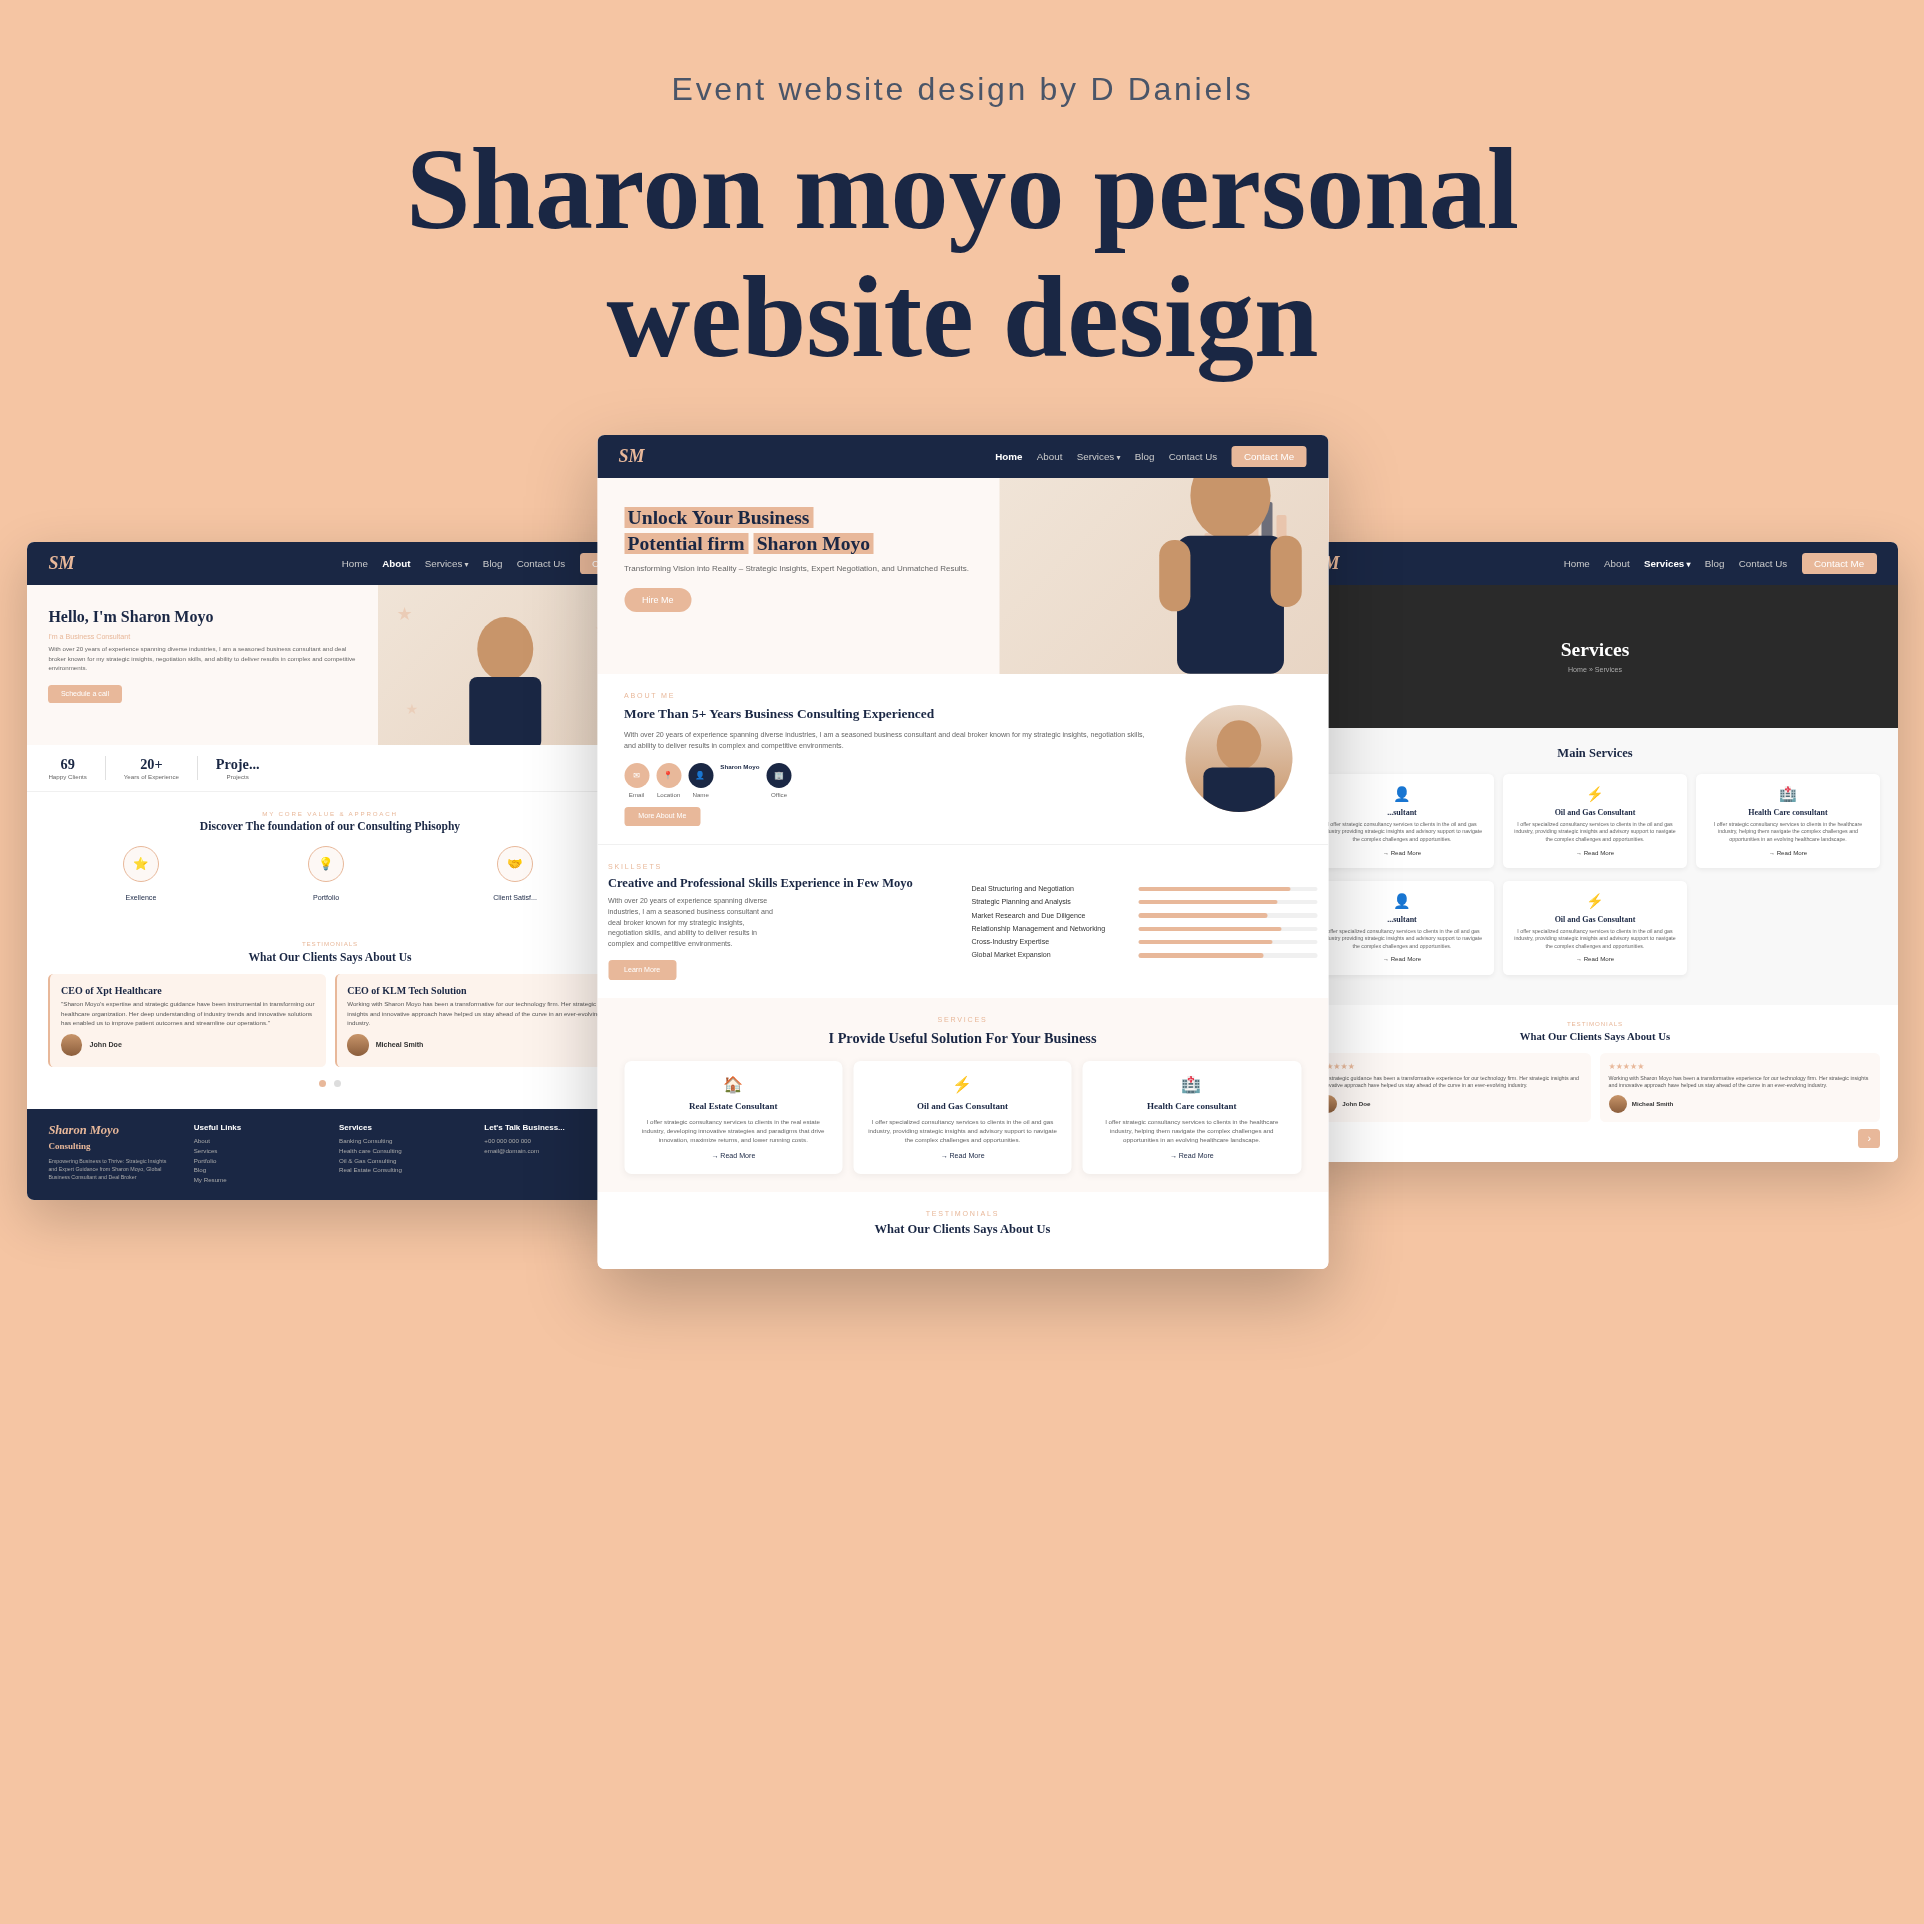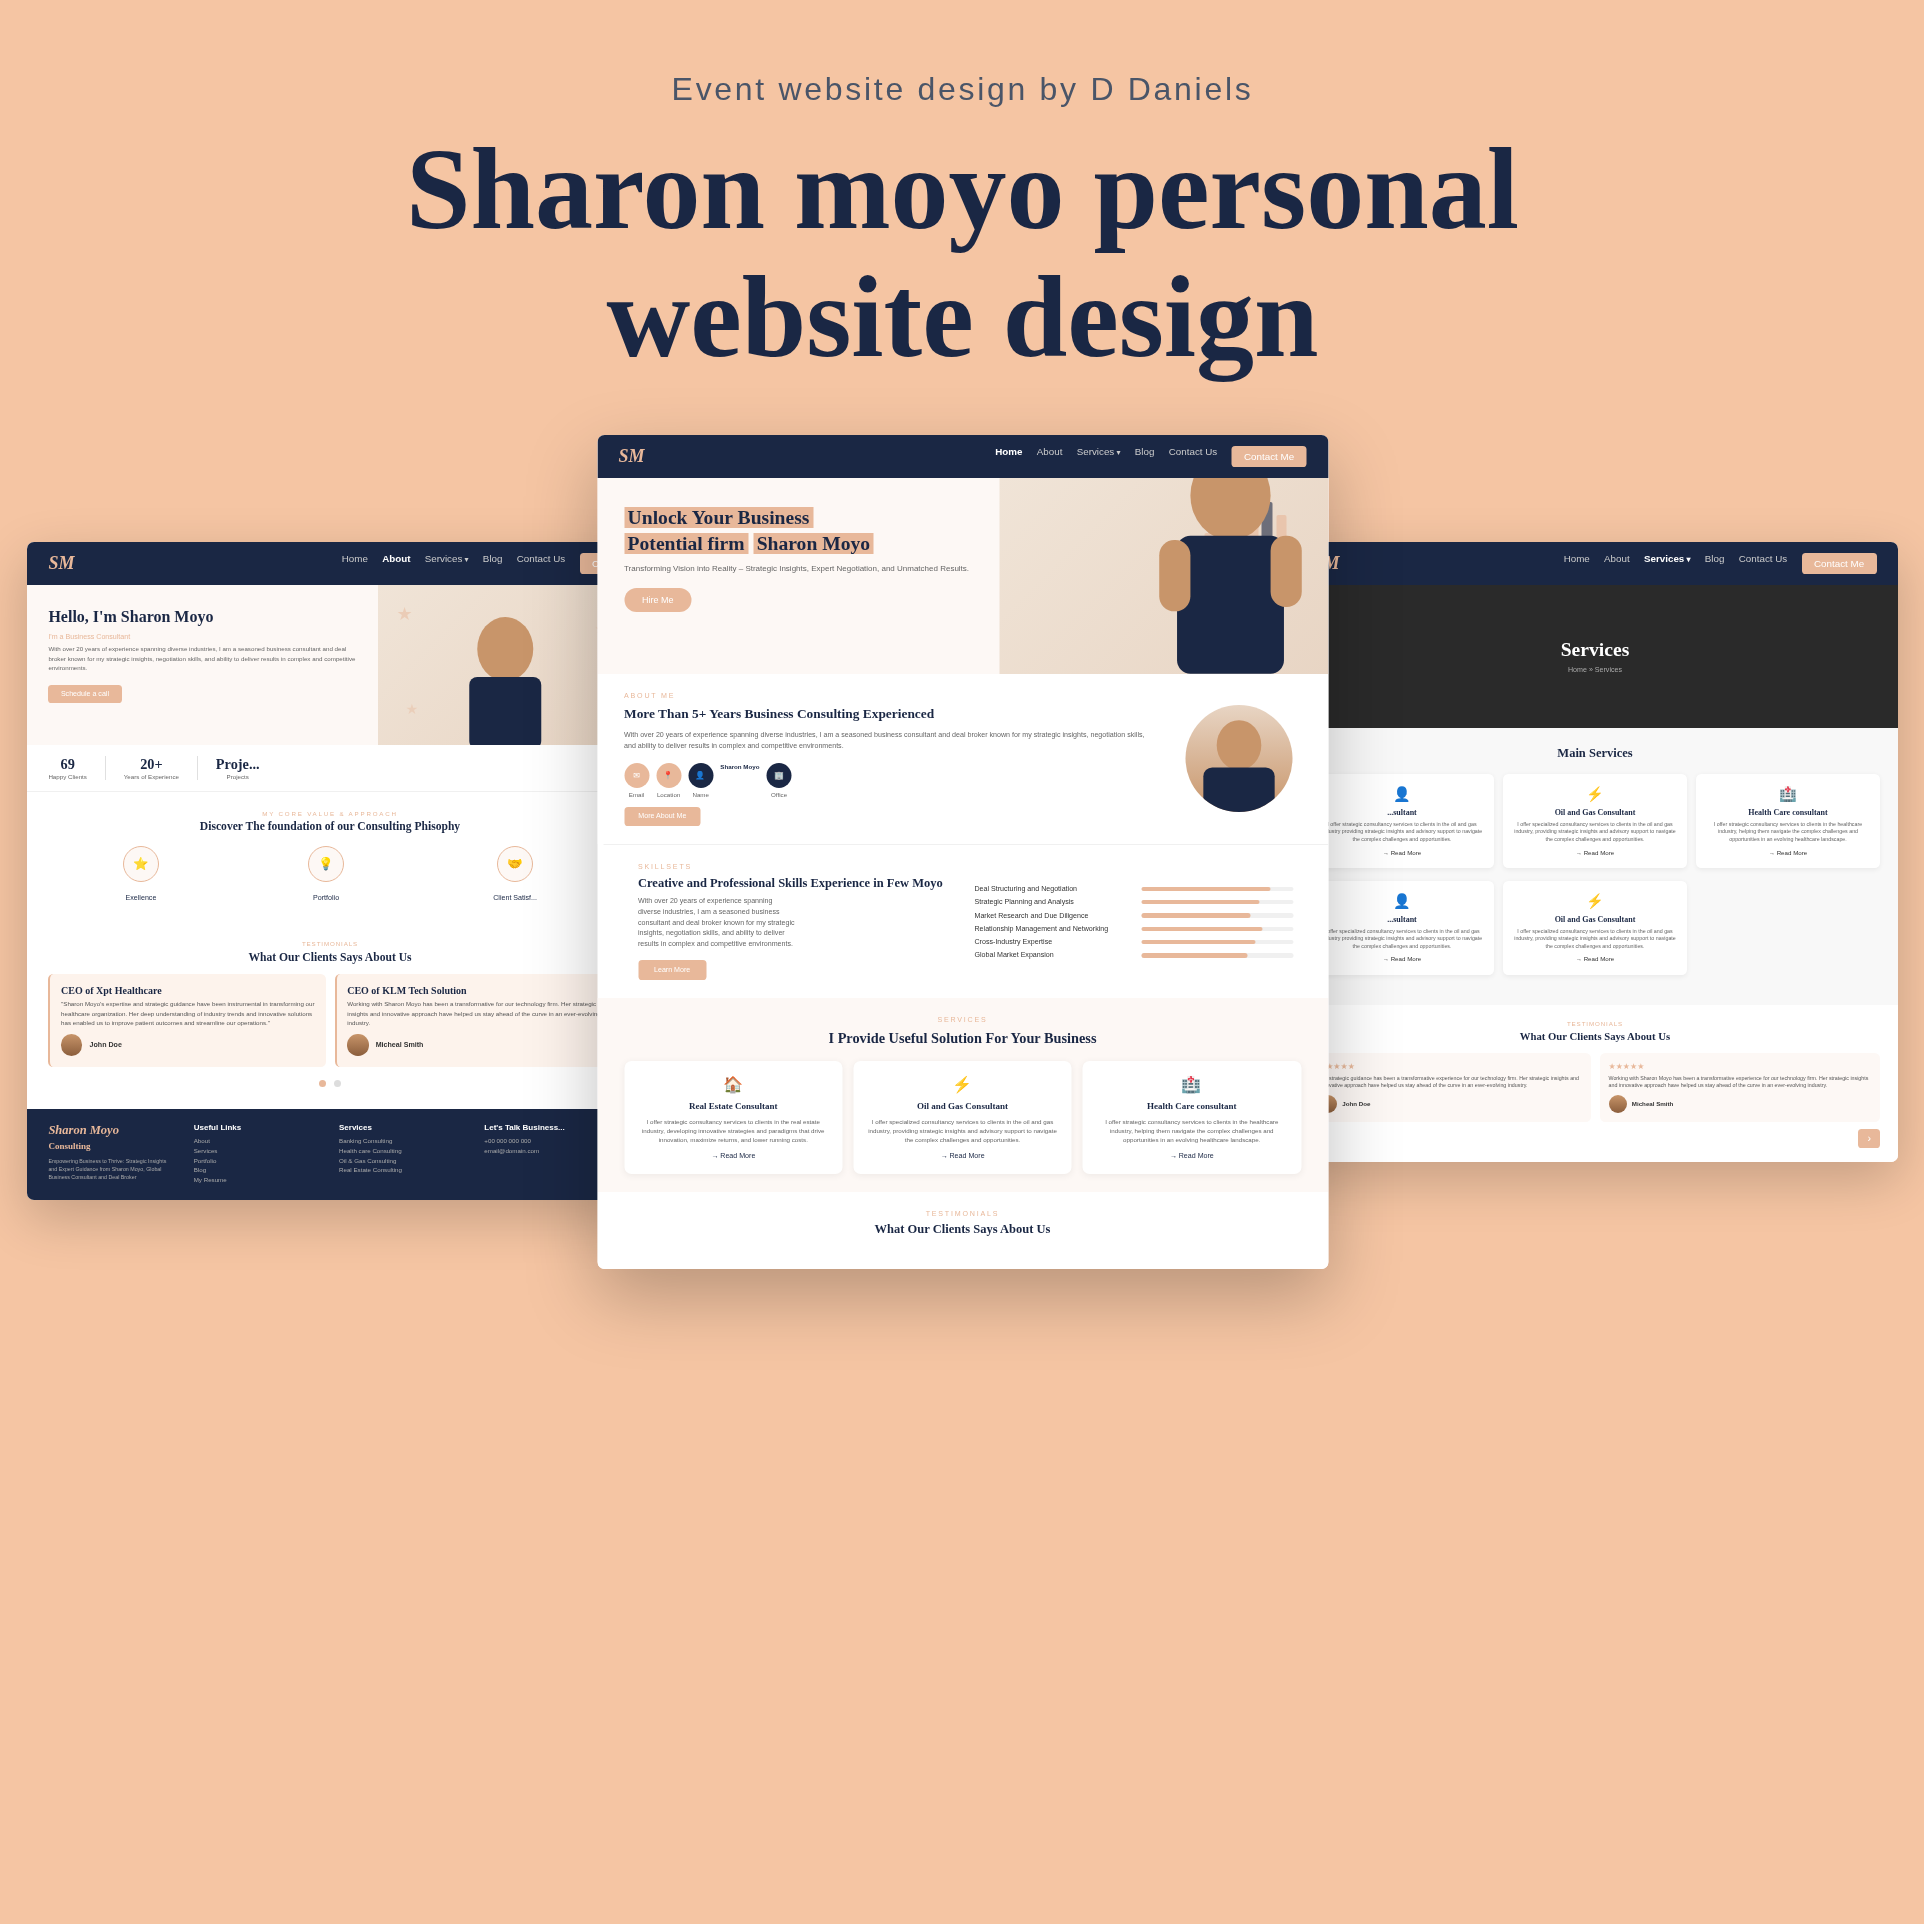--- a/index.html
+++ b/index.html
@@ -92,20 +92,21 @@
     }
     .navbar-logo {
       color: #e8b89a;
       font-size: 18px;
       font-weight: bold;
       font-style: italic;
     }
     .navbar-links {
       display: flex;
       gap: 14.3px;
+      align-items: center;
     }
     .navbar-link {
       color: #ccc;
       font-size: 9.8px;
       font-family: Arial, sans-serif;
     }
     .navbar-link.active {
       color: #fff;
       font-weight: bold;
     }
@@ -272,23 +273,22 @@
       width: 107px;
       height: 107px;
       border-radius: 50%;
       background: linear-gradient(180deg, #e8d5c4 0%, #c8956a 100%);
       overflow: hidden;
     }
 
     
     .skills-section {
       background: #fff;
-      padding: 18px 35px;
+      padding: 18px 11px;
       border-top: 0.9px solid #f0f0f0;
-      margin-left: 6px;
     }
     .skills-title {
       font-size: 12.5px;
       font-weight: bold;
       color: #1a2744;
       margin-bottom: 5.3px;
     }
     .skills-text {
       font-size: 7.1px;
       color: #666;

